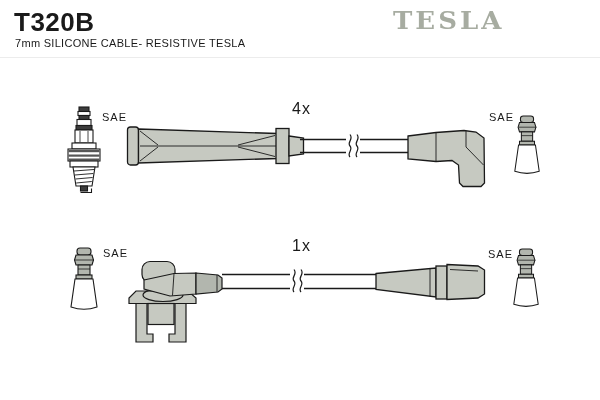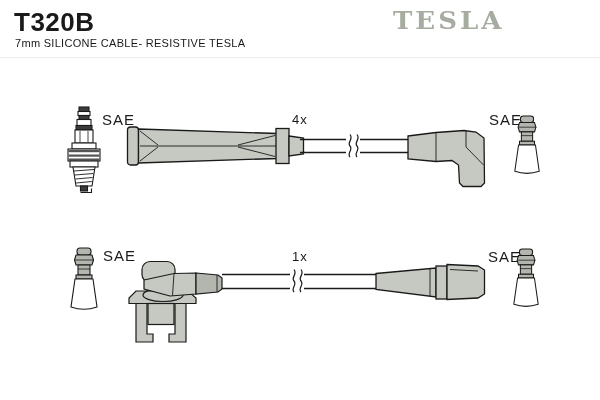--- a/index.html
+++ b/index.html
@@ -8,22 +8,22 @@
     font-family:"Liberation Sans",sans-serif;color:#1a1a1a;overflow:hidden;
   }
   .abs{position:absolute;}
   #part-number{left:14px;top:7px;font-size:26px;font-weight:bold;letter-spacing:.5px;}
   #subtitle{left:15px;top:37px;font-size:11px;letter-spacing:.3px;}
   #brand-logo{
     left:393px;top:5px;font-family:"DejaVu Serif",serif;font-weight:bold;
     font-size:26px;color:#a7aca1;letter-spacing:3px;transform:scaleY(.95);
   }
   #header-rule{left:0;top:57px;width:600px;height:1px;background:#ececec;}
-  .sae-label{font-size:15px;letter-spacing:1px;}
-  .qty-label{font-size:13px;letter-spacing:1px;margin-top:12px;}
+  .sae-label{font-size:11px;letter-spacing:1px;}
+  .qty-label{font-size:16px;letter-spacing:1px;}
   svg{display:block;}
 </style>
 </head>
 <body>
 
 <div id="stage">
 
   <div id="part-number" class="abs">T320B</div>
   <div id="subtitle" class="abs">7mm SILICONE CABLE- RESISTIVE TESLA</div>
   <div id="brand-logo" class="abs">TESLA</div>

